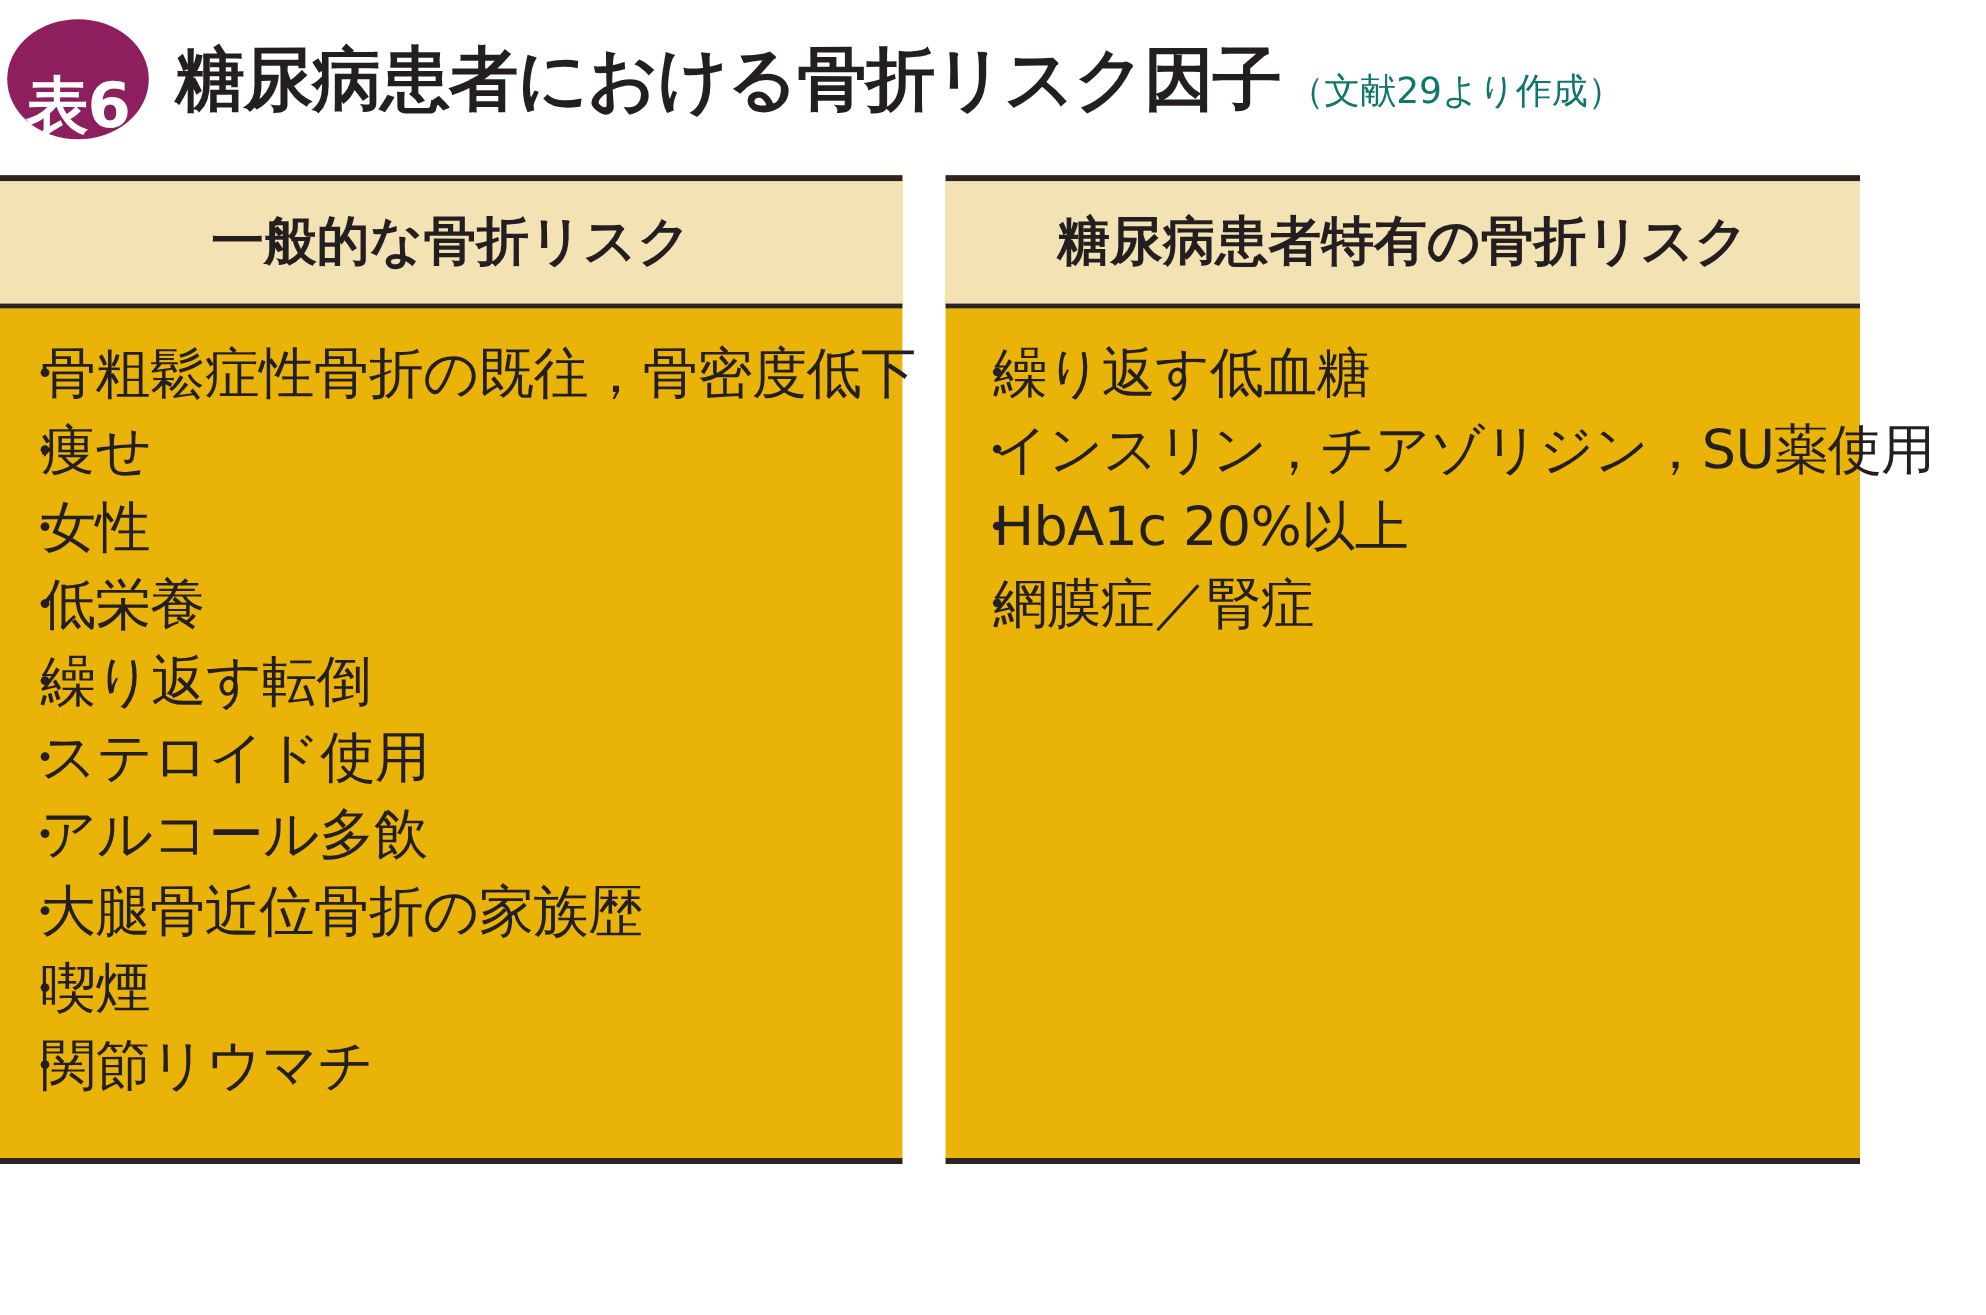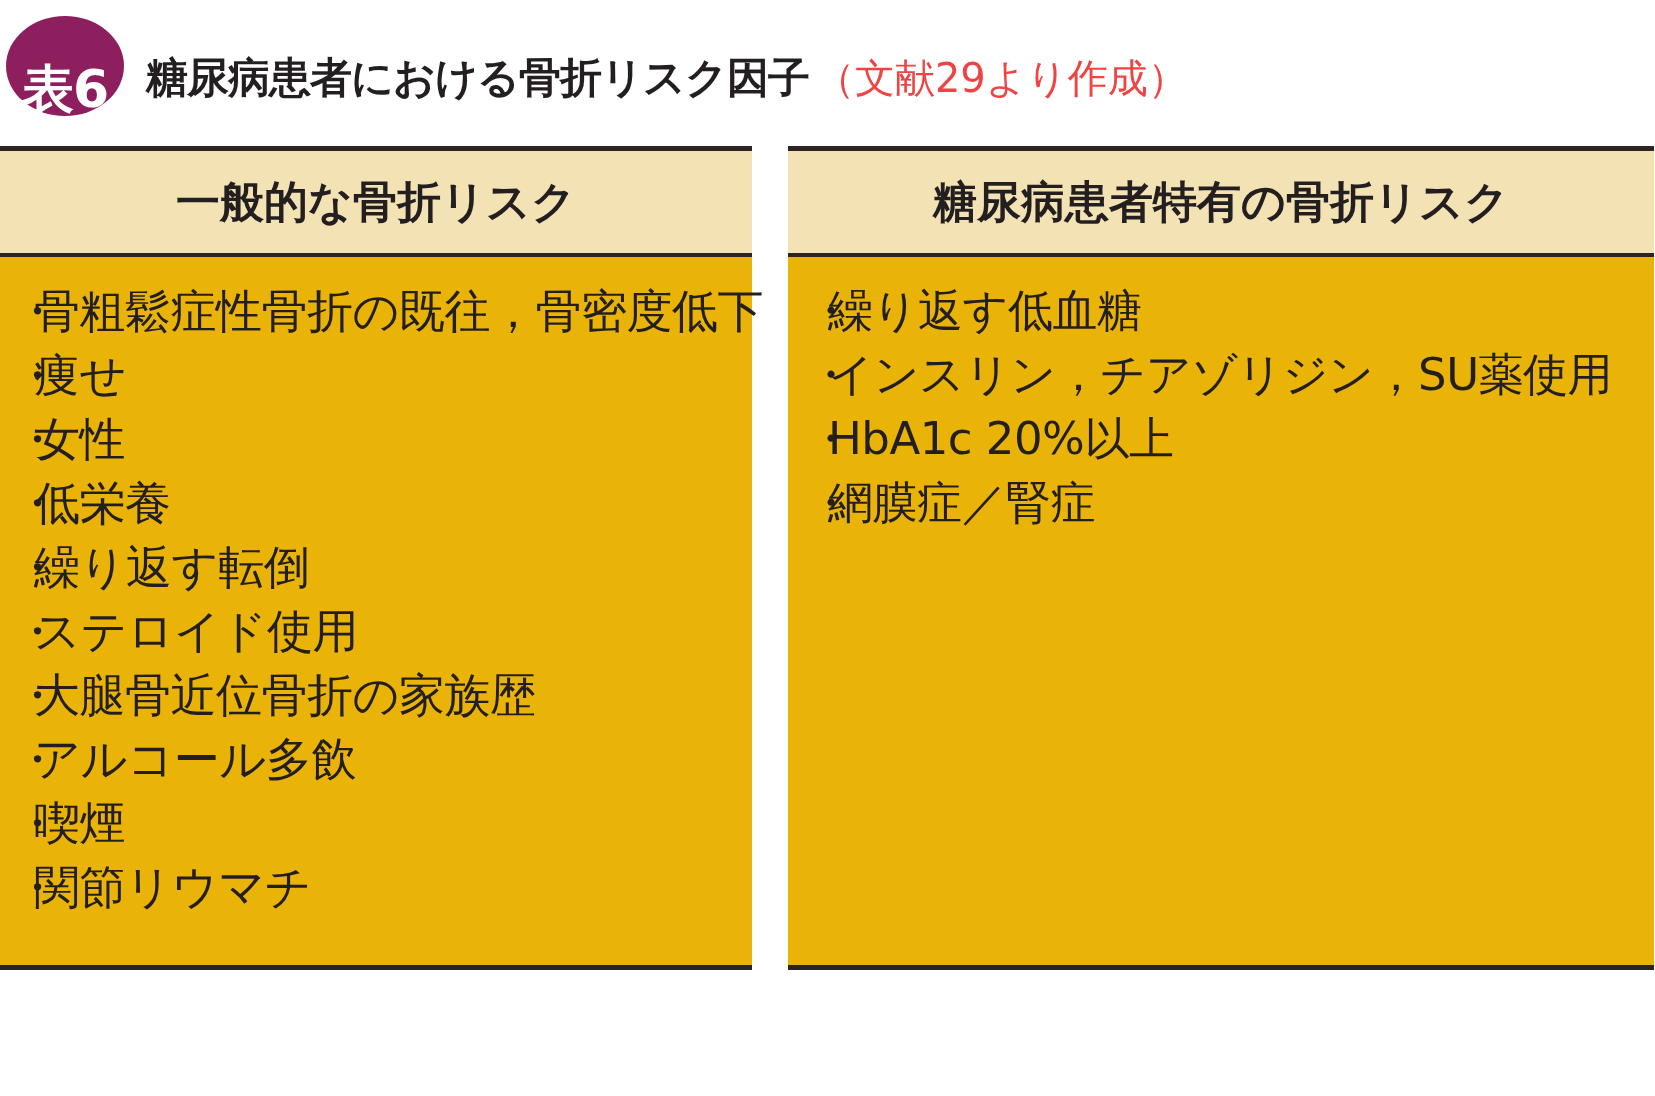--- a/index.html
+++ b/index.html
@@ -48,52 +48,52 @@
     transform: translateY(-1px);
   }
 
   #title-text-wrap {
     margin-left: 22px;
     display: flex;
     align-items: baseline;
     white-space: nowrap;
   }
   #title-main {
-    font-size: 42px;
+    font-size: 58px;
     font-weight: bold;
     letter-spacing: -1px;
     line-height: 1;
     color: #231f20;
   }
   #title-source {
-    font-size: 40px;
+    font-size: 30px;
     font-weight: normal;
     line-height: 1;
     margin-left: 6px;
-    color: #ef4444;
+    color: #0f766e;
     margin-top: 24px;
   }
 
   
   .risk-table {
     position: absolute;
     top: 146px;
     box-sizing: border-box;
     border-top: 5px solid #2b2422;
     border-bottom: 5px solid #2b2422;
     background: #eab308;
   }
   #table-general {
     left: 0;
     width: 752px;
     height: 824px;
   }
   #table-diabetes {
     left: 788px;
-    width: 866px;
+    width: 762px;
     height: 824px;
   }
 
   .table-head {
     box-sizing: border-box;
     height: 106px;
     background: #f3e3b4;
     border-bottom: 4px solid #2b2422;
     display: flex;
     align-items: center;
@@ -173,25 +173,25 @@
     <div class="risk-item">
       <span class="bullet">・</span>
       <span class="item-label">繰り返す転倒</span>
     </div>
     <div class="risk-item">
       <span class="bullet">・</span>
       <span class="item-label">ステロイド使用</span>
     </div>
     <div class="risk-item">
       <span class="bullet">・</span>
+      <span class="item-label">アルコール多飲</span>
+    </div>
+    <div class="risk-item">
+      <span class="bullet">・</span>
       <span class="item-label">大腿骨近位骨折の家族歴</span>
-    </div>
-    <div class="risk-item">
-      <span class="bullet">・</span>
-      <span class="item-label">アルコール多飲</span>
     </div>
     <div class="risk-item">
       <span class="bullet">・</span>
       <span class="item-label">喫煙</span>
     </div>
     <div class="risk-item">
       <span class="bullet">・</span>
       <span class="item-label">関節リウマチ</span>
     </div>
   </div>

